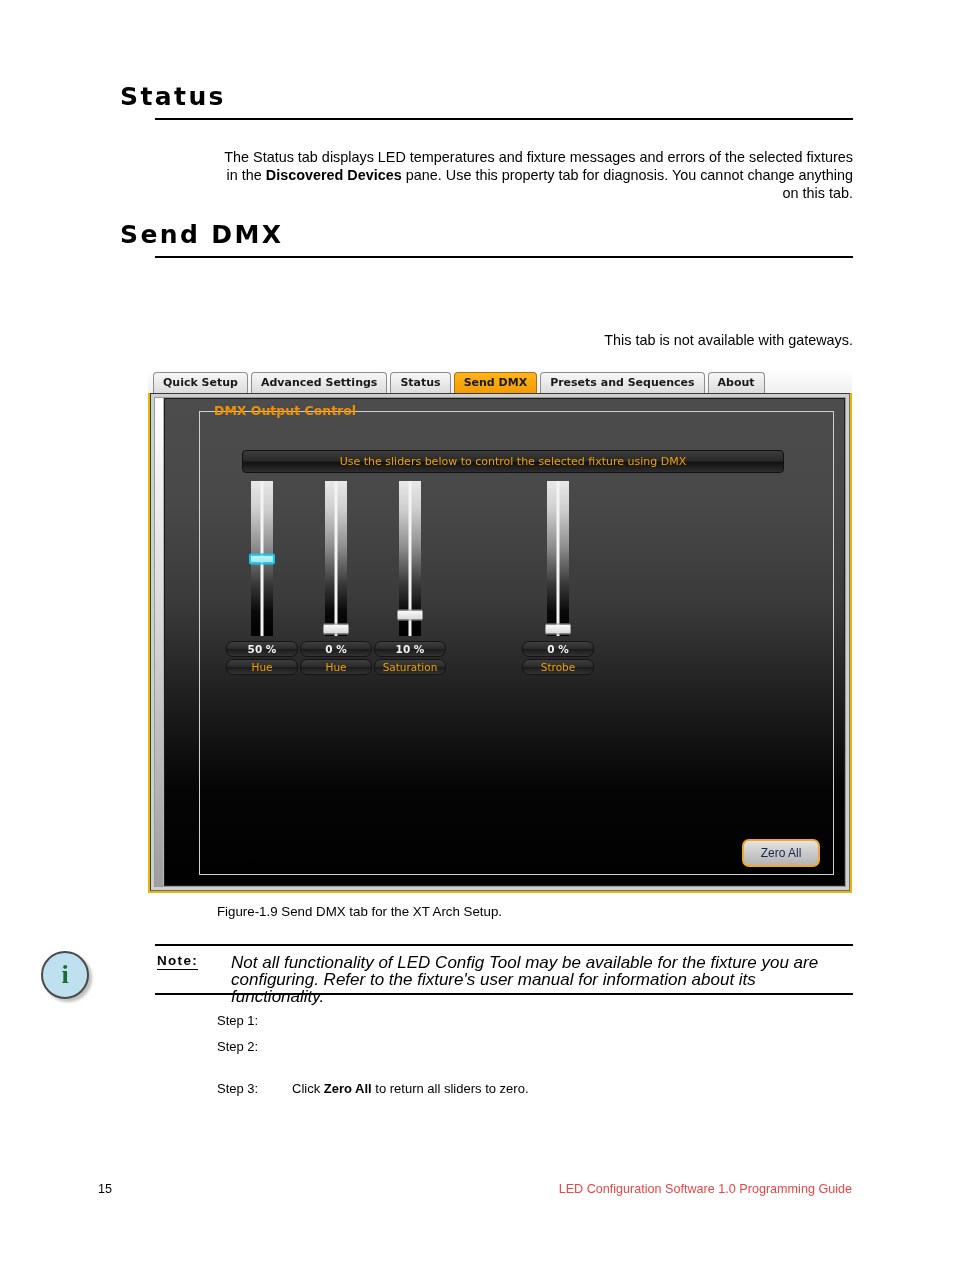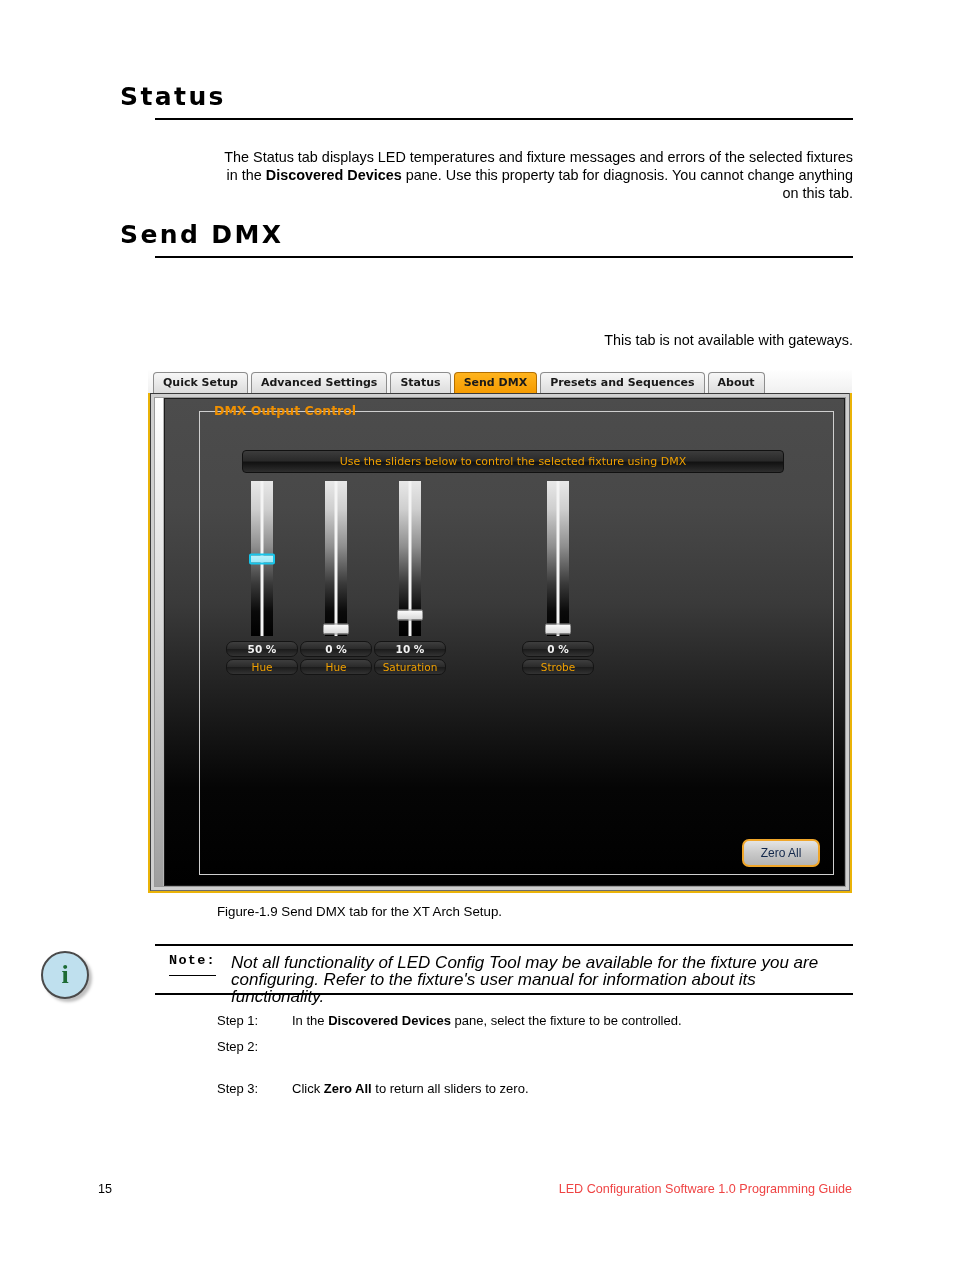--- a/index.html
+++ b/index.html
@@ -327,28 +327,28 @@
   }
   .note-rule {
     position: absolute;
     left: 155px;
     width: 698px;
     height: 1.5px;
     background: #000;
   }
   .note-label {
     position: absolute;
-    left: 169px;
+    left: 157px;
     top: 953px;
     font-size: 13.5px;
     font-weight: bold;
     letter-spacing: 1.3px;
-    font-family: Liberation Mono, monospace;
+    font-family: Liberation Sans, sans-serif;
     border-bottom: 1.5px solid #000;
-    padding-bottom: 7px;
+    padding-bottom: 1px;
     line-height: 15px;
   }
   .note-text {
     position: absolute;
     left: 231px;
     top: 954px;
     width: 622px;
     font-size: 17px;
     line-height: 17px;
     font-style: italic;
@@ -480,21 +480,20 @@
 
   <div class="note-icon">i</div>
   <div class="note-rule" style="top:944px;"></div>
   <div class="note-label">Note:</div>
   <div class="note-text">Not all functionality of LED Config Tool may be available for the fixture you are configuring. Refer to the fixture's user manual for information about its functionality.</div>
   <div class="note-rule" style="top:993px;"></div>
 
   <div id="steps">
       <div class="step-row" style="top: 1012px;">
         <span class="step-label">Step 1:</span>
-        <span class="step-body">In the <b>Discovered Devices</b> pane, select the fixture to be controlled.</span>
       </div>
       <div class="step-row" style="top: 1038px;">
         <span class="step-label">Step 2:</span>
       </div>
       <div class="step-row" style="top: 1080px;">
         <span class="step-label">Step 3:</span>
         <span class="step-body">Click <b>Zero All</b> to return all sliders to zero.</span>
       </div>
     </div>
 

